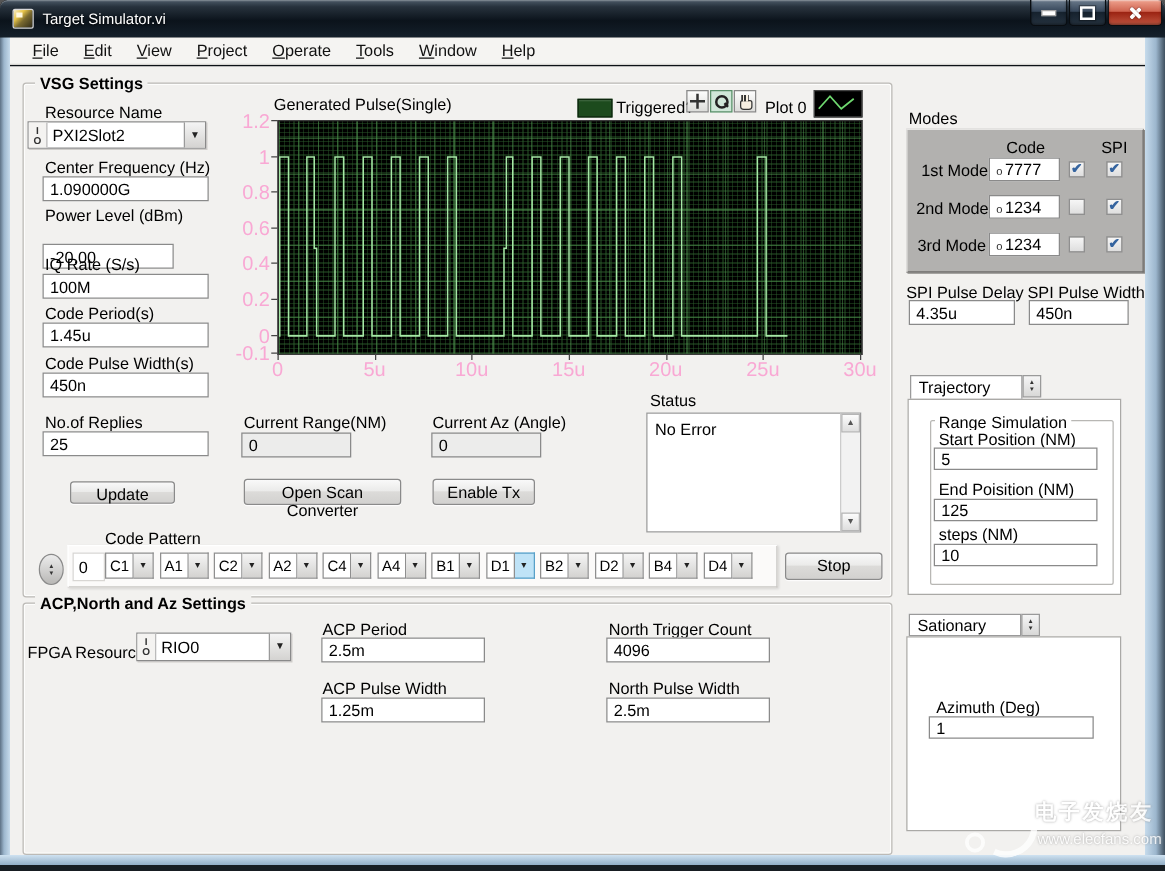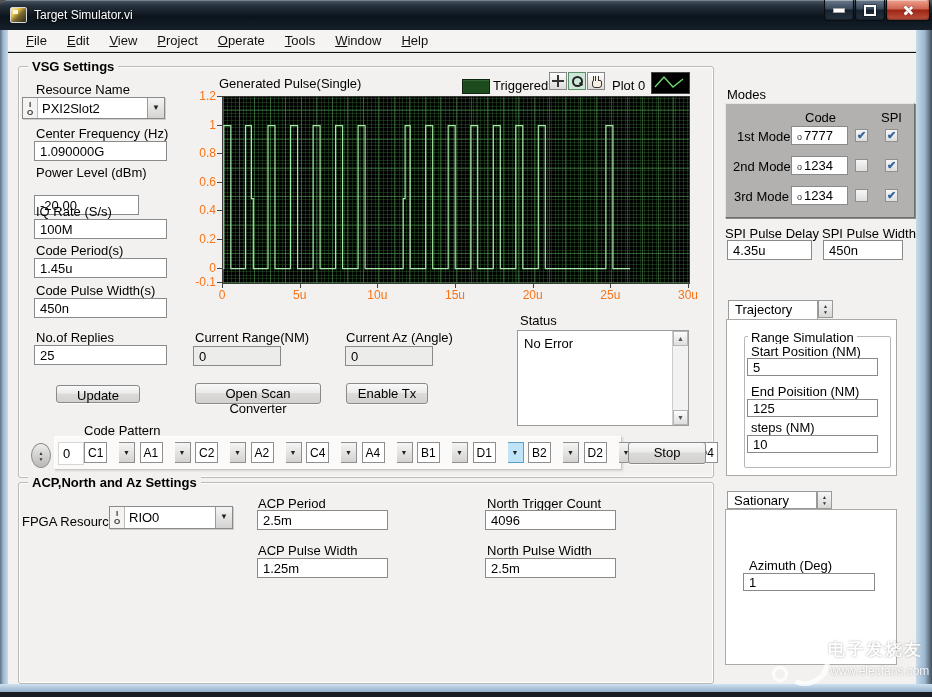--- a/index.html
+++ b/index.html
@@ -43,21 +43,21 @@
   .io-glyph{width:14px;background:#f4f3f1;border-right:1px solid #bbb;font-size:8px;line-height:8px;text-align:center;padding-top:3px;color:#333;font-weight:bold;}
   .combo-text{flex:1;font-size:13px;padding:3px 0 0 4px;}
   .combo-arrow{width:16px;background:linear-gradient(#f4f4f4,#d4d3d1);border-left:1px solid #9a9a9a;text-align:center;font-size:8px;color:#222;padding-top:5px;}
   
   #plot-area{position:absolute;left:222px;top:96px;width:466px;height:186px;background-color:#000;border:1px solid #3a3a3a;box-sizing:content-box;
     background-image:
       repeating-linear-gradient(90deg, rgba(80,150,80,.50) 0 1px, transparent 1px 15.53px),
       repeating-linear-gradient(0deg, rgba(80,150,80,.50) 0 1px, transparent 1px 28.6px),
       repeating-linear-gradient(90deg, rgba(45,95,45,.45) 0 1px, transparent 1px 3.9px),
       repeating-linear-gradient(0deg, rgba(45,95,45,.45) 0 1px, transparent 1px 3.6px);}
-  .tick-label{position:absolute;font-size:12px;color:#f97316;}
+  .tick-label{position:absolute;font-size:16px;color:#f9a8d4;}
   .led{position:absolute;left:462px;top:79px;width:26px;height:13px;background:#1c4b1d;border:1px solid #0d260e;box-shadow:inset 0 1px 1px rgba(255,255,255,.15);}
   .palette-btn{position:absolute;width:18px;height:18px;background:linear-gradient(#fdfdfd,#dcdcda);border:1px solid #888;box-sizing:border-box;display:flex;align-items:center;justify-content:center;}
   .palette-btn.sel{background:#cfe7d8;border-color:#5a8f6a;}
   .legend-sample{position:absolute;left:651px;top:72px;width:37px;height:20px;background:#000;border:1px solid #444;}
   
   #modes-cluster{position:absolute;left:725px;top:103px;width:188px;height:113px;background:#b2b1af;
     border-top:1px solid #e6e5e3;border-left:1px solid #e6e5e3;border-right:1px solid #6f6e6c;border-bottom:1px solid #6f6e6c;box-shadow:1px 1px 0 #8a8987;}
   .cb{position:absolute;width:13px;height:13px;background:linear-gradient(#f6f6f6,#dedede);border:1px solid #8f8f8f;box-sizing:border-box;font-size:11px;line-height:11px;font-weight:bold;color:#35649f;text-align:center;}
   .radix{font-size:9px;color:#333;margin-right:2px;}
   
@@ -66,21 +66,21 @@
   .subpanel{position:absolute;background:#fff;border:1px solid #aaa9a6;box-sizing:border-box;}
   .subgroup{position:absolute;border:1px solid #b8b7b4;border-radius:2px;}
   .sublabel{position:absolute;background:#fff;padding:0 3px;font-size:13px;white-space:nowrap;}
   
   #status-box{position:absolute;left:517px;top:330px;width:172px;height:96px;background:#fff;border:1px solid #9a9a9a;box-sizing:border-box;}
   #status-scroll{position:absolute;right:0;top:0;width:16px;height:100%;background:#f2f2f2;border-left:1px solid #ccc;box-sizing:border-box;}
   .sarrow{position:absolute;left:0;width:15px;height:15px;background:linear-gradient(#fcfcfc,#dedede);border:1px solid #b5b5b5;box-sizing:border-box;font-size:7px;color:#555;text-align:center;line-height:13px;}
   
   #cp-strip{position:absolute;left:54px;top:436px;width:566px;height:32px;background:#fbfaf9;border-top:1px solid #fff;border-left:1px solid #fff;border-right:1px solid #c9c7c4;border-bottom:1px solid #c9c7c4;box-shadow:1px 1px 2px rgba(0,0,0,.12);}
   #cp-items{position:absolute;left:84px;top:442px;width:530px;height:21px;display:flex;gap:4.5px;}
-  .cp-combo{display:flex;height:21px;gap:12px;}
+  .cp-combo{display:flex;height:21px;}
   .cp-text{width:23px;background:#fff;border:1px solid #8f8f8f;font-size:12px;padding:3px 0 0 3px;box-sizing:border-box;}
   .cp-arrow{width:16px;background:linear-gradient(#f5f5f5,#d3d2d0);border:1px solid #8f8f8f;border-left:none;font-size:7px;color:#222;text-align:center;padding-top:6px;box-sizing:border-box;}
   .cp-arrow.hl{background:#bfe3f7;border-color:#58a0c8;}
   #cp-spinner{position:absolute;left:31px;top:443px;width:20px;height:25px;border-radius:50%;background:linear-gradient(#ececec,#b9b8b6);border:1px solid #8a8a8a;box-sizing:border-box;display:flex;flex-direction:column;align-items:center;justify-content:center;font-size:5px;line-height:6px;color:#333;}
   #cp-num{position:absolute;left:58px;top:442px;width:26px;height:23px;background:#fff;border:1px solid #d8d6d3;font-size:13px;padding:3px 0 0 4px;box-sizing:border-box;}
   
   #watermark{position:absolute;left:762px;top:630px;width:168px;height:64px;opacity:.8;pointer-events:none;}
   #wm-ring{position:absolute;left:18px;top:6px;width:40px;height:40px;border:5px solid #fff;border-radius:50%;transform:rotate(-20deg);border-left-color:transparent;}
   #wm-dot{position:absolute;left:10px;top:36px;width:10px;height:10px;border:3px solid #fff;border-radius:50%;}
   #wm-line1{position:absolute;left:66px;top:8px;font-size:17px;font-weight:bold;color:#fff;text-shadow:0 0 2px #8a8a8a;letter-spacing:2px;white-space:nowrap;}

